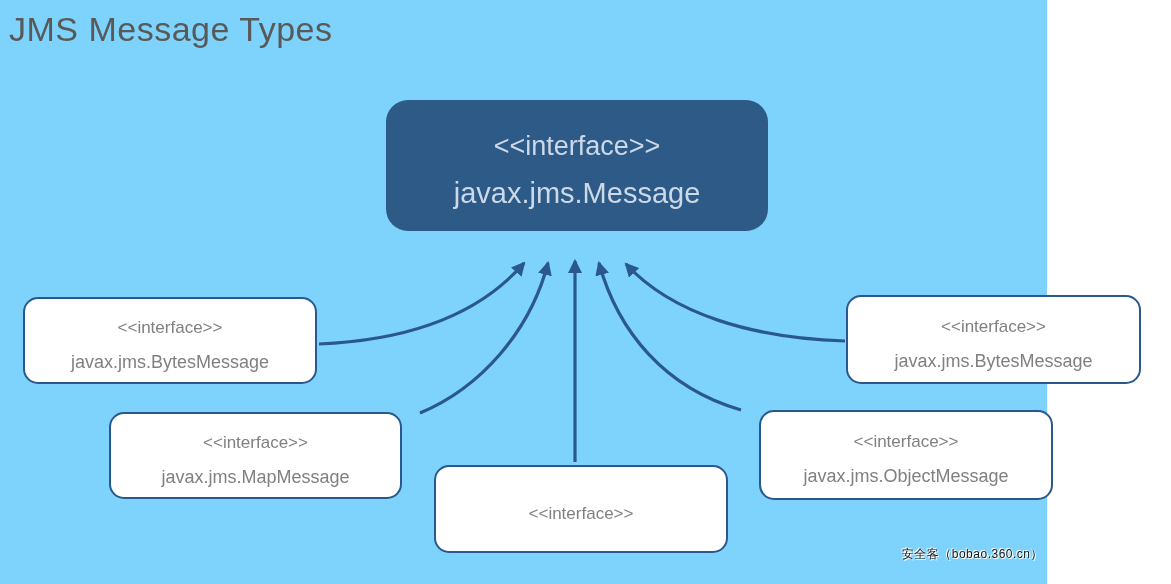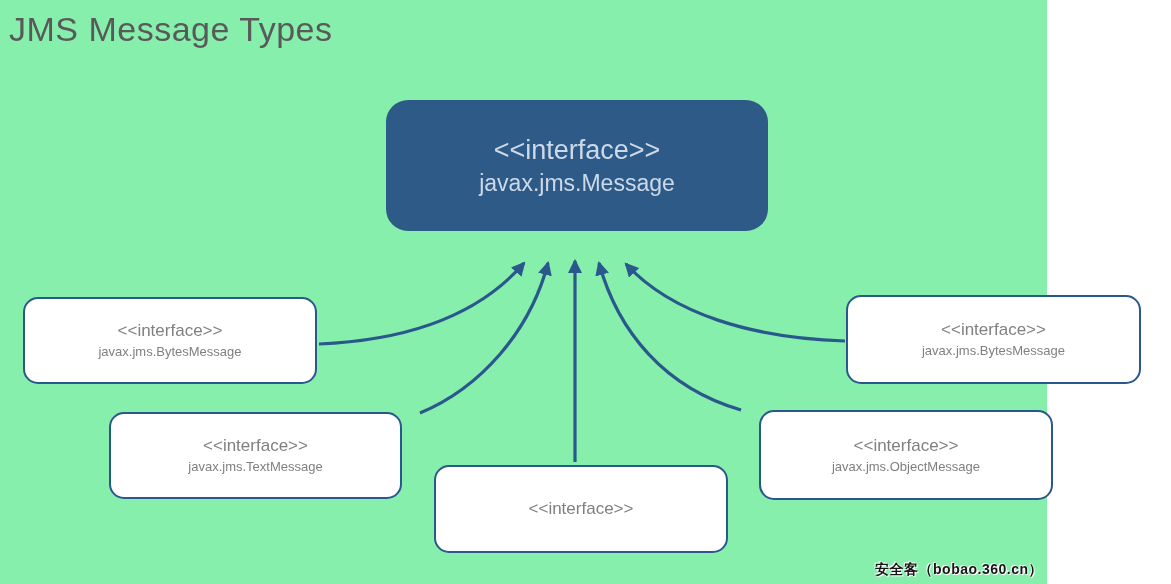--- a/index.html
+++ b/index.html
@@ -3,57 +3,57 @@
 <meta charset="utf-8">
 <style>
   * { margin: 0; padding: 0; box-sizing: border-box; }
   html, body { background: #ffffff; }
   body {
     font-family: "Liberation Sans", "DejaVu Sans", sans-serif;
     width: 1171px; height: 584px; position: relative; overflow: hidden;
   }
   .canvas {
     position: absolute; left: 0; top: 0; width: 1047px; height: 584px;
-    background: #86efac;
+    background: #7dd3fc;
   }
   .title {
     position: absolute; left: 9px; top: 10px;
     font-size: 34px; font-weight: 300; letter-spacing: 0.5px;
     color: #595959;
   }
   .arrows-layer {
     position: absolute; left: 0; top: 0; width: 1171px; height: 584px;
     pointer-events: none;
   }
   .node {
     position: absolute; display: flex; flex-direction: column;
     align-items: center; justify-content: center; text-align: center;
   }
-  .node .stereotype, .node .iface-name { display: block; line-height: 1.35; }
+  .node .stereotype, .node .iface-name { display: block; line-height: 1.35; margin-top: 10px; }
   .parent-node {
     left: 386px; top: 100px; width: 382px; height: 131px;
     background: #2e5a87; border-radius: 22px;
     color: #ccd9e9; font-weight: 300;
   }
   .parent-node .stereotype { font-size: 27px; }
-  .parent-node .iface-name { font-size: 23px; }
+  .parent-node .iface-name { font-size: 29px; }
   .child-node {
     background: #ffffff; border: 2px solid #2a588c; border-radius: 15px;
     color: #808080; font-weight: 300;
   }
   .child-node .stereotype { font-size: 17px; }
-  .child-node .iface-name { font-size: 13px; }
+  .child-node .iface-name { font-size: 18px; }
   .node-bytes  { left: 23px;  top: 297px; width: 294px; height: 87px; }
   .node-map    { left: 109px; top: 412px; width: 293px; height: 87px; }
   .node-object { left: 434px; top: 465px; width: 294px; height: 88px; }
   .node-stream { left: 759px; top: 410px; width: 294px; height: 90px; }
   .node-text   { left: 846px; top: 295px; width: 295px; height: 89px; }
   .watermark {
-    position: absolute; right: 4px; bottom: 5px;
-    font-size: 14px; font-weight: bold; color: #161616;
+    position: absolute; right: 4px; bottom: 21px;
+    font-size: 12px; font-weight: normal; color: #161616;
     text-shadow: 0 0 2px #ffffff, 1px 1px 0 #ffffff, -1px -1px 0 #ffffff;
     letter-spacing: 0.5px;
   }
 </style>
 </head>
 <body>
 
 <div class="canvas">
 
   <div class="title">JMS Message Types</div>
@@ -78,21 +78,21 @@
     <span class="iface-name">javax.jms.Message</span>
   </div>
 
   <div class="node child-node node-bytes">
     <span class="stereotype">&lt;&lt;interface&gt;&gt;</span>
     <span class="iface-name">javax.jms.BytesMessage</span>
   </div>
 
   <div class="node child-node node-map">
     <span class="stereotype">&lt;&lt;interface&gt;&gt;</span>
-    <span class="iface-name">javax.jms.TextMessage</span>
+    <span class="iface-name">javax.jms.MapMessage</span>
   </div>
 
   <div class="node child-node node-object">
     <span class="stereotype">&lt;&lt;interface&gt;&gt;</span>
   </div>
 
   <div class="node child-node node-stream">
     <span class="stereotype">&lt;&lt;interface&gt;&gt;</span>
     <span class="iface-name">javax.jms.ObjectMessage</span>
   </div>

